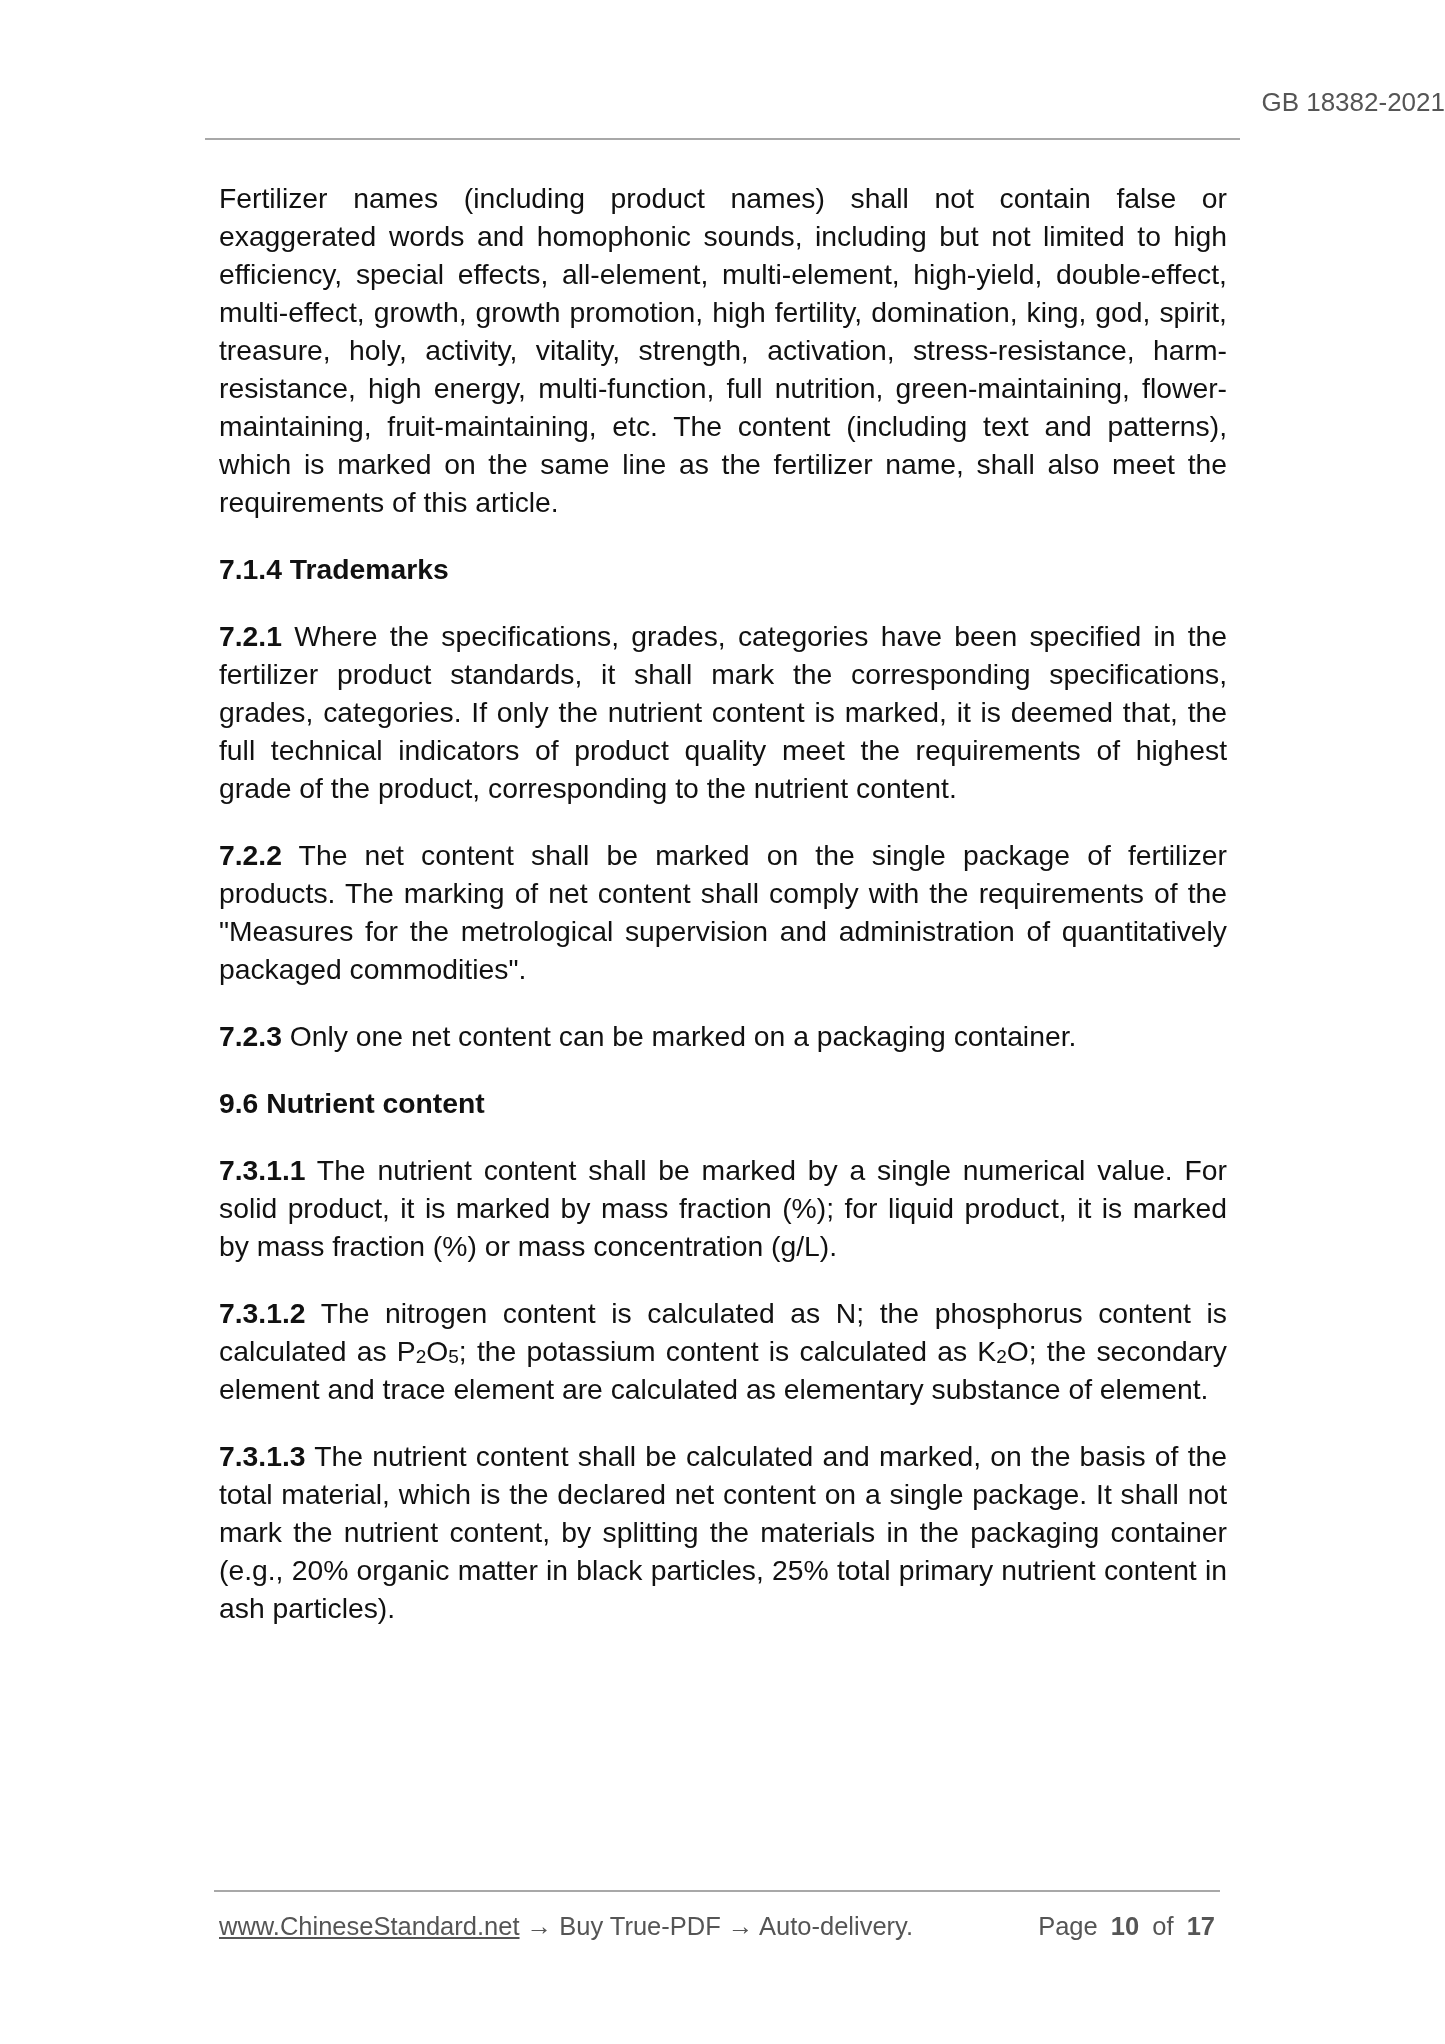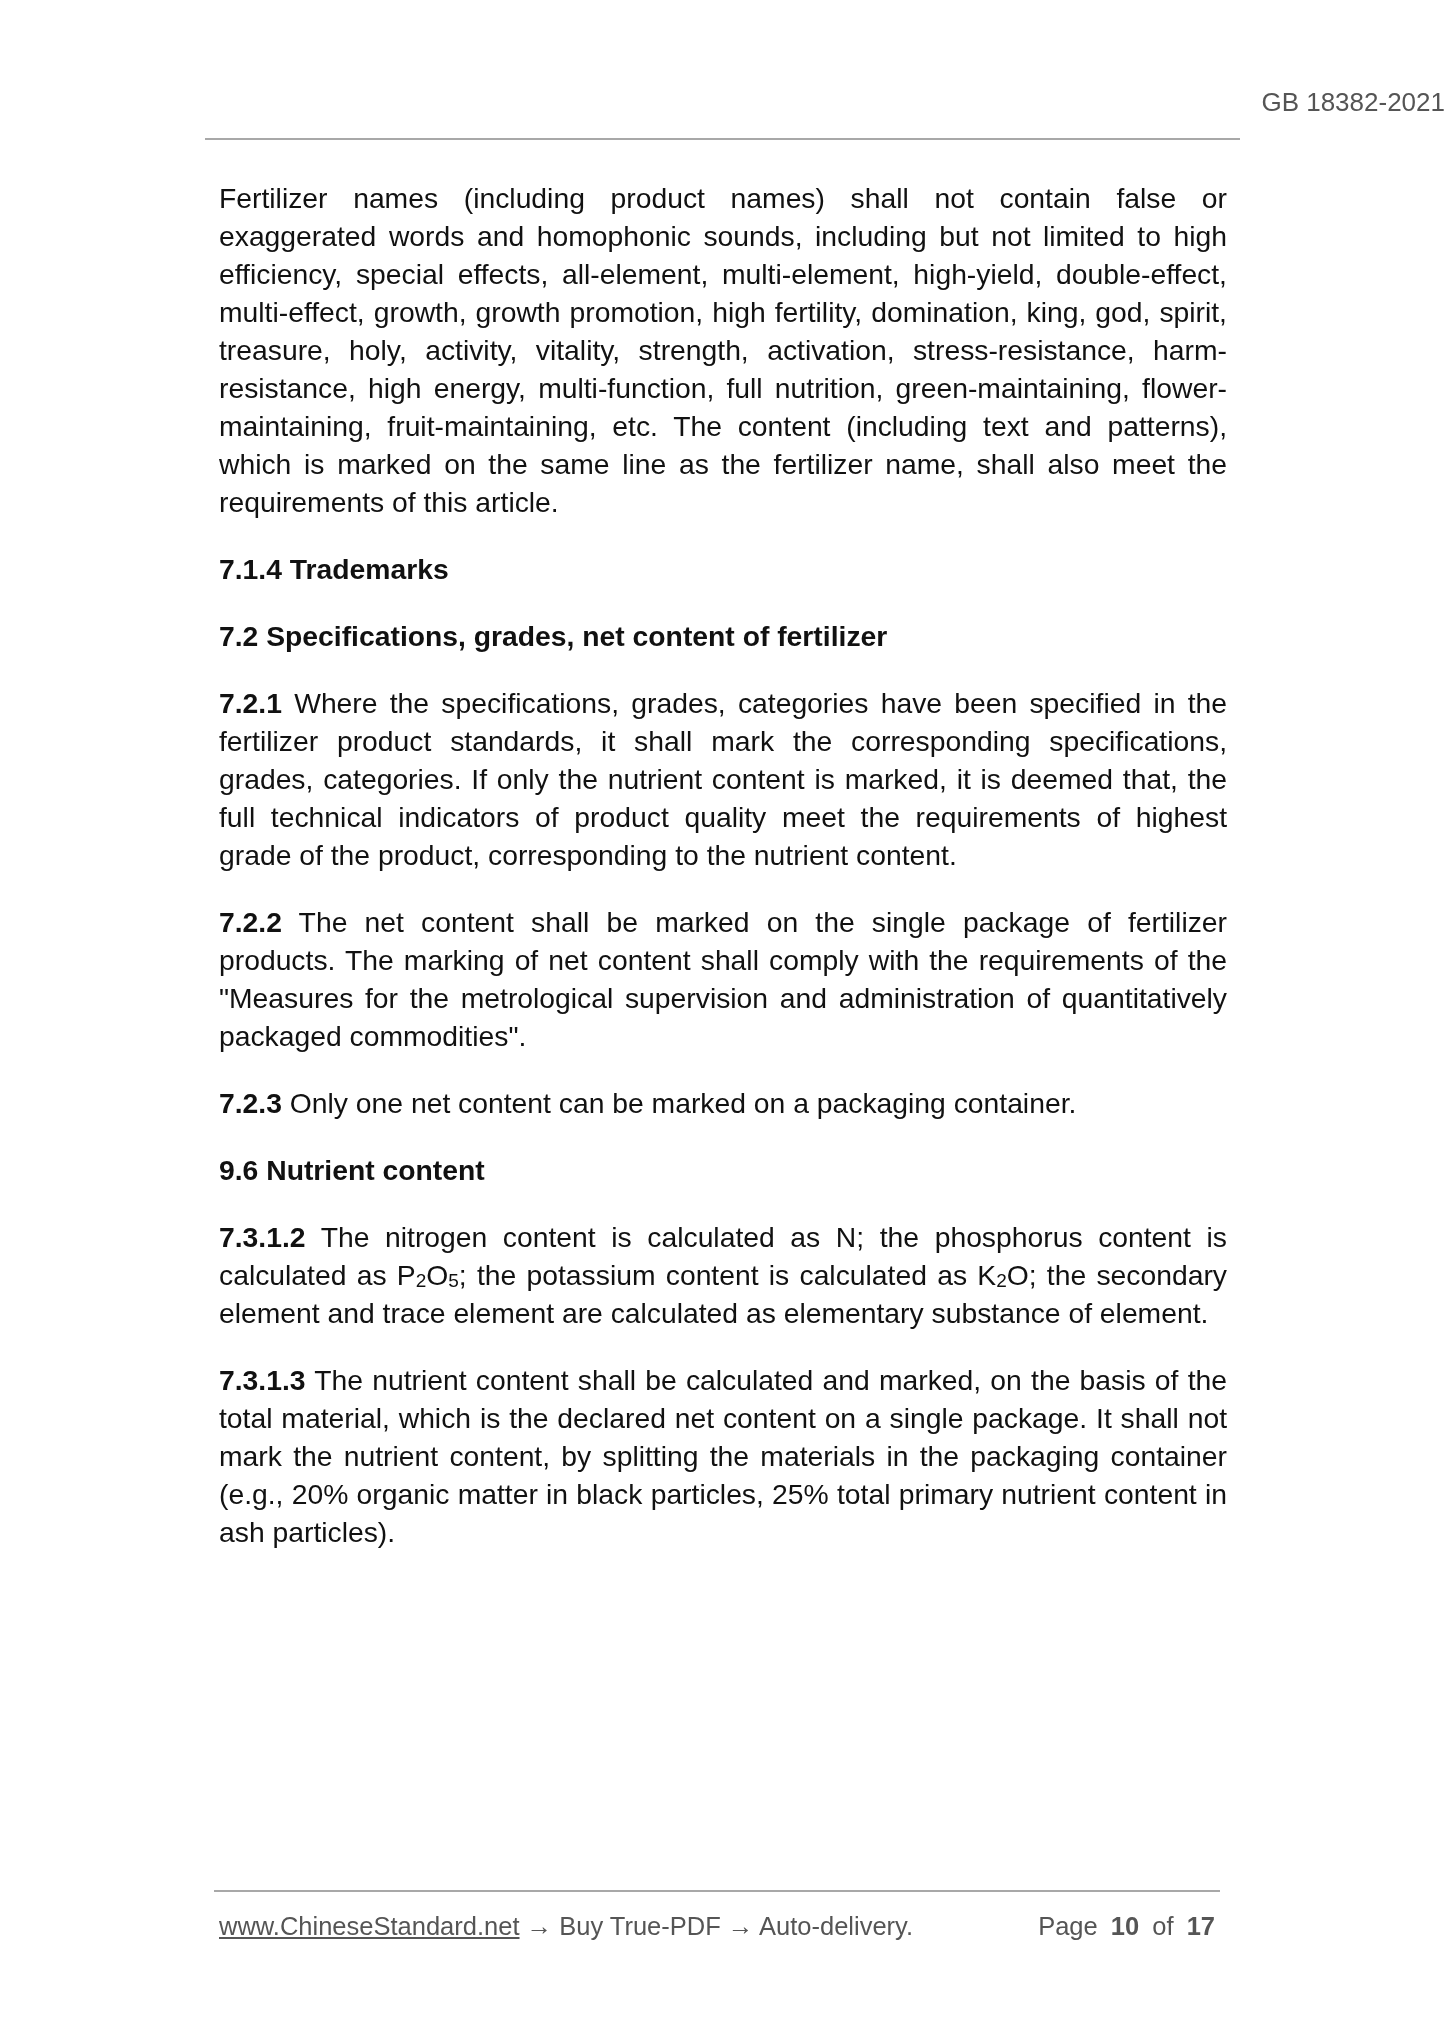--- a/index.html
+++ b/index.html
@@ -38,31 +38,31 @@
 
 <div class="page-header-title">GB 18382-2021</div>
 <div class="header-rule"></div>
 
 <div class="content">
   <p><span>Fertilizer names (including product names) shall not contain false or exaggerated words and homophonic sounds, including but not limited to high efficiency, special effects, all-element, multi-element, high-yield, double-effect, multi-effect, growth, growth promotion, high fertility, domination, king, god, spirit, treasure, holy, activity, vitality, strength, activation, stress-resistance, harm-resistance, high energy, multi-function, full nutrition, green-maintaining, flower-maintaining, fruit-maintaining, etc. The content (including text and patterns), which is marked on the same line as the fertilizer name, shall also meet the requirements of this article.</span></p>
 
   <p class="heading">7.1.4 Trademarks</p>
 
 
-  <p class="heading">7.2 Specifications, grades, net content of fertilizer</p>
 
   <p><b>7.2.1</b><span> Where the specifications, grades, categories have been specified in the fertilizer product standards, it shall mark the corresponding specifications, grades, categories. If only the nutrient content is marked, it is deemed that, the full technical indicators of product quality meet the requirements of highest grade of the product, corresponding to the nutrient content.</span></p>
 
   <p><b>7.2.2</b><span> The net content shall be marked on the single package of fertilizer products. The marking of net content shall comply with the requirements of the "Measures for the metrological supervision and administration of quantitatively packaged commodities".</span></p>
 
   <p><b>7.2.3</b><span> Only one net content can be marked on a packaging container.</span></p>
 
   <p class="heading">9.6 Nutrient content</p>
 
 
+  <p><b>7.3.1.1</b><span> The nutrient content shall be marked by a single numerical value. For solid product, it is marked by mass fraction (%); for liquid product, it is marked by mass fraction (%) or mass concentration (g/L).</span></p>
 
   <p><b>7.3.1.2</b><span> The nitrogen content is calculated as N; the phosphorus content is calculated as P</span><sub>2</sub><span>O</span><sub>5</sub><span>; the potassium content is calculated as K</span><sub>2</sub><span>O; the secondary element and trace element are calculated as elementary substance of element.</span></p>
 
   <p><b>7.3.1.3</b><span> The nutrient content shall be calculated and marked, on the basis of the total material, which is the declared net content on a single package. It shall not mark the nutrient content, by splitting the materials in the packaging container (e.g., 20% organic matter in black particles, 25% total primary nutrient content in ash particles).</span></p>
 </div>
 
 <div class="footer-rule"></div>
 <div class="footer">
   <div class="footer-left">
     <a>www.ChineseStandard.net</a>

